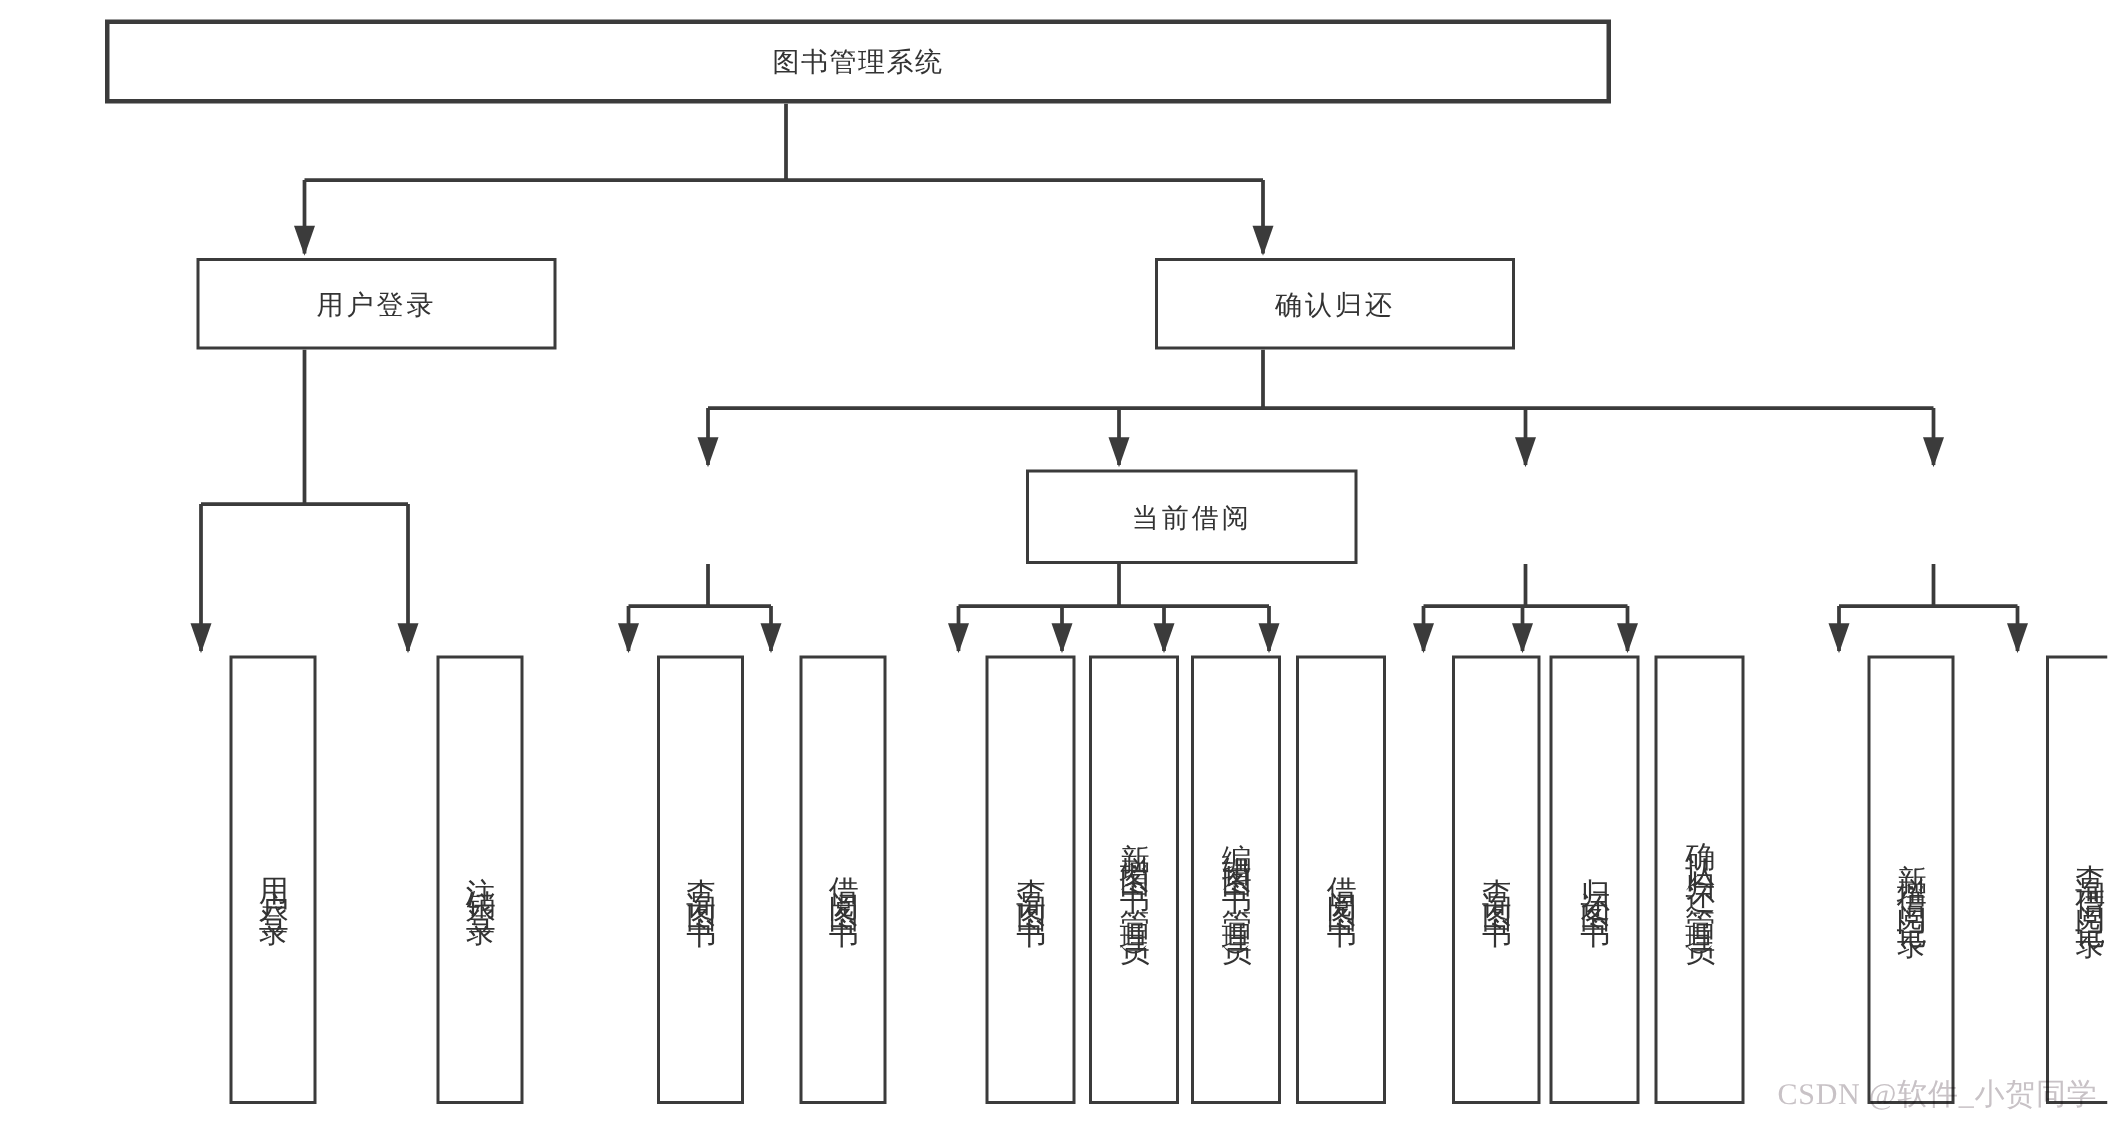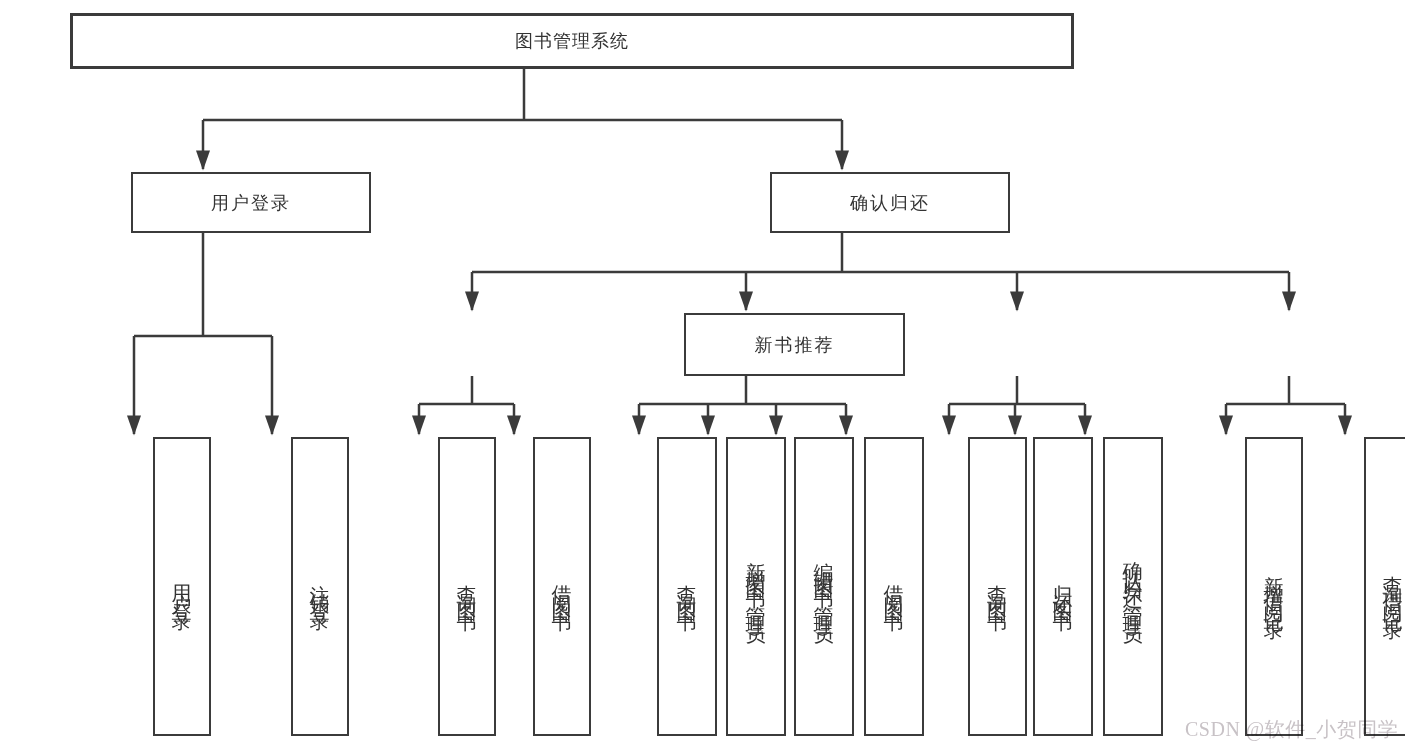--- a/index.html
+++ b/index.html
@@ -110,21 +110,21 @@
   </div>
 
   <div class="box l2" style="left:83px;top:172px;width:240px;height:61px">
     <span>用户登录</span>
   </div>
   <div class="box l2" style="left:722px;top:172px;width:240px;height:61px">
     <span>确认归还</span>
   </div>
 
   <div class="box l3" style="left:636px;top:313px;width:221px;height:63px">
-    <span>新书推荐</span>
+    <span>当前借阅</span>
   </div>
 
   <div class="box leaf" style="left:105px;width:58px">
     <span class="vtext">用户登录</span>
   </div>
   <div class="box leaf" style="left:243px;width:58px">
     <span class="vtext">注销登录</span>
   </div>
 
   <div class="box leaf" style="left:390px;width:58px">

